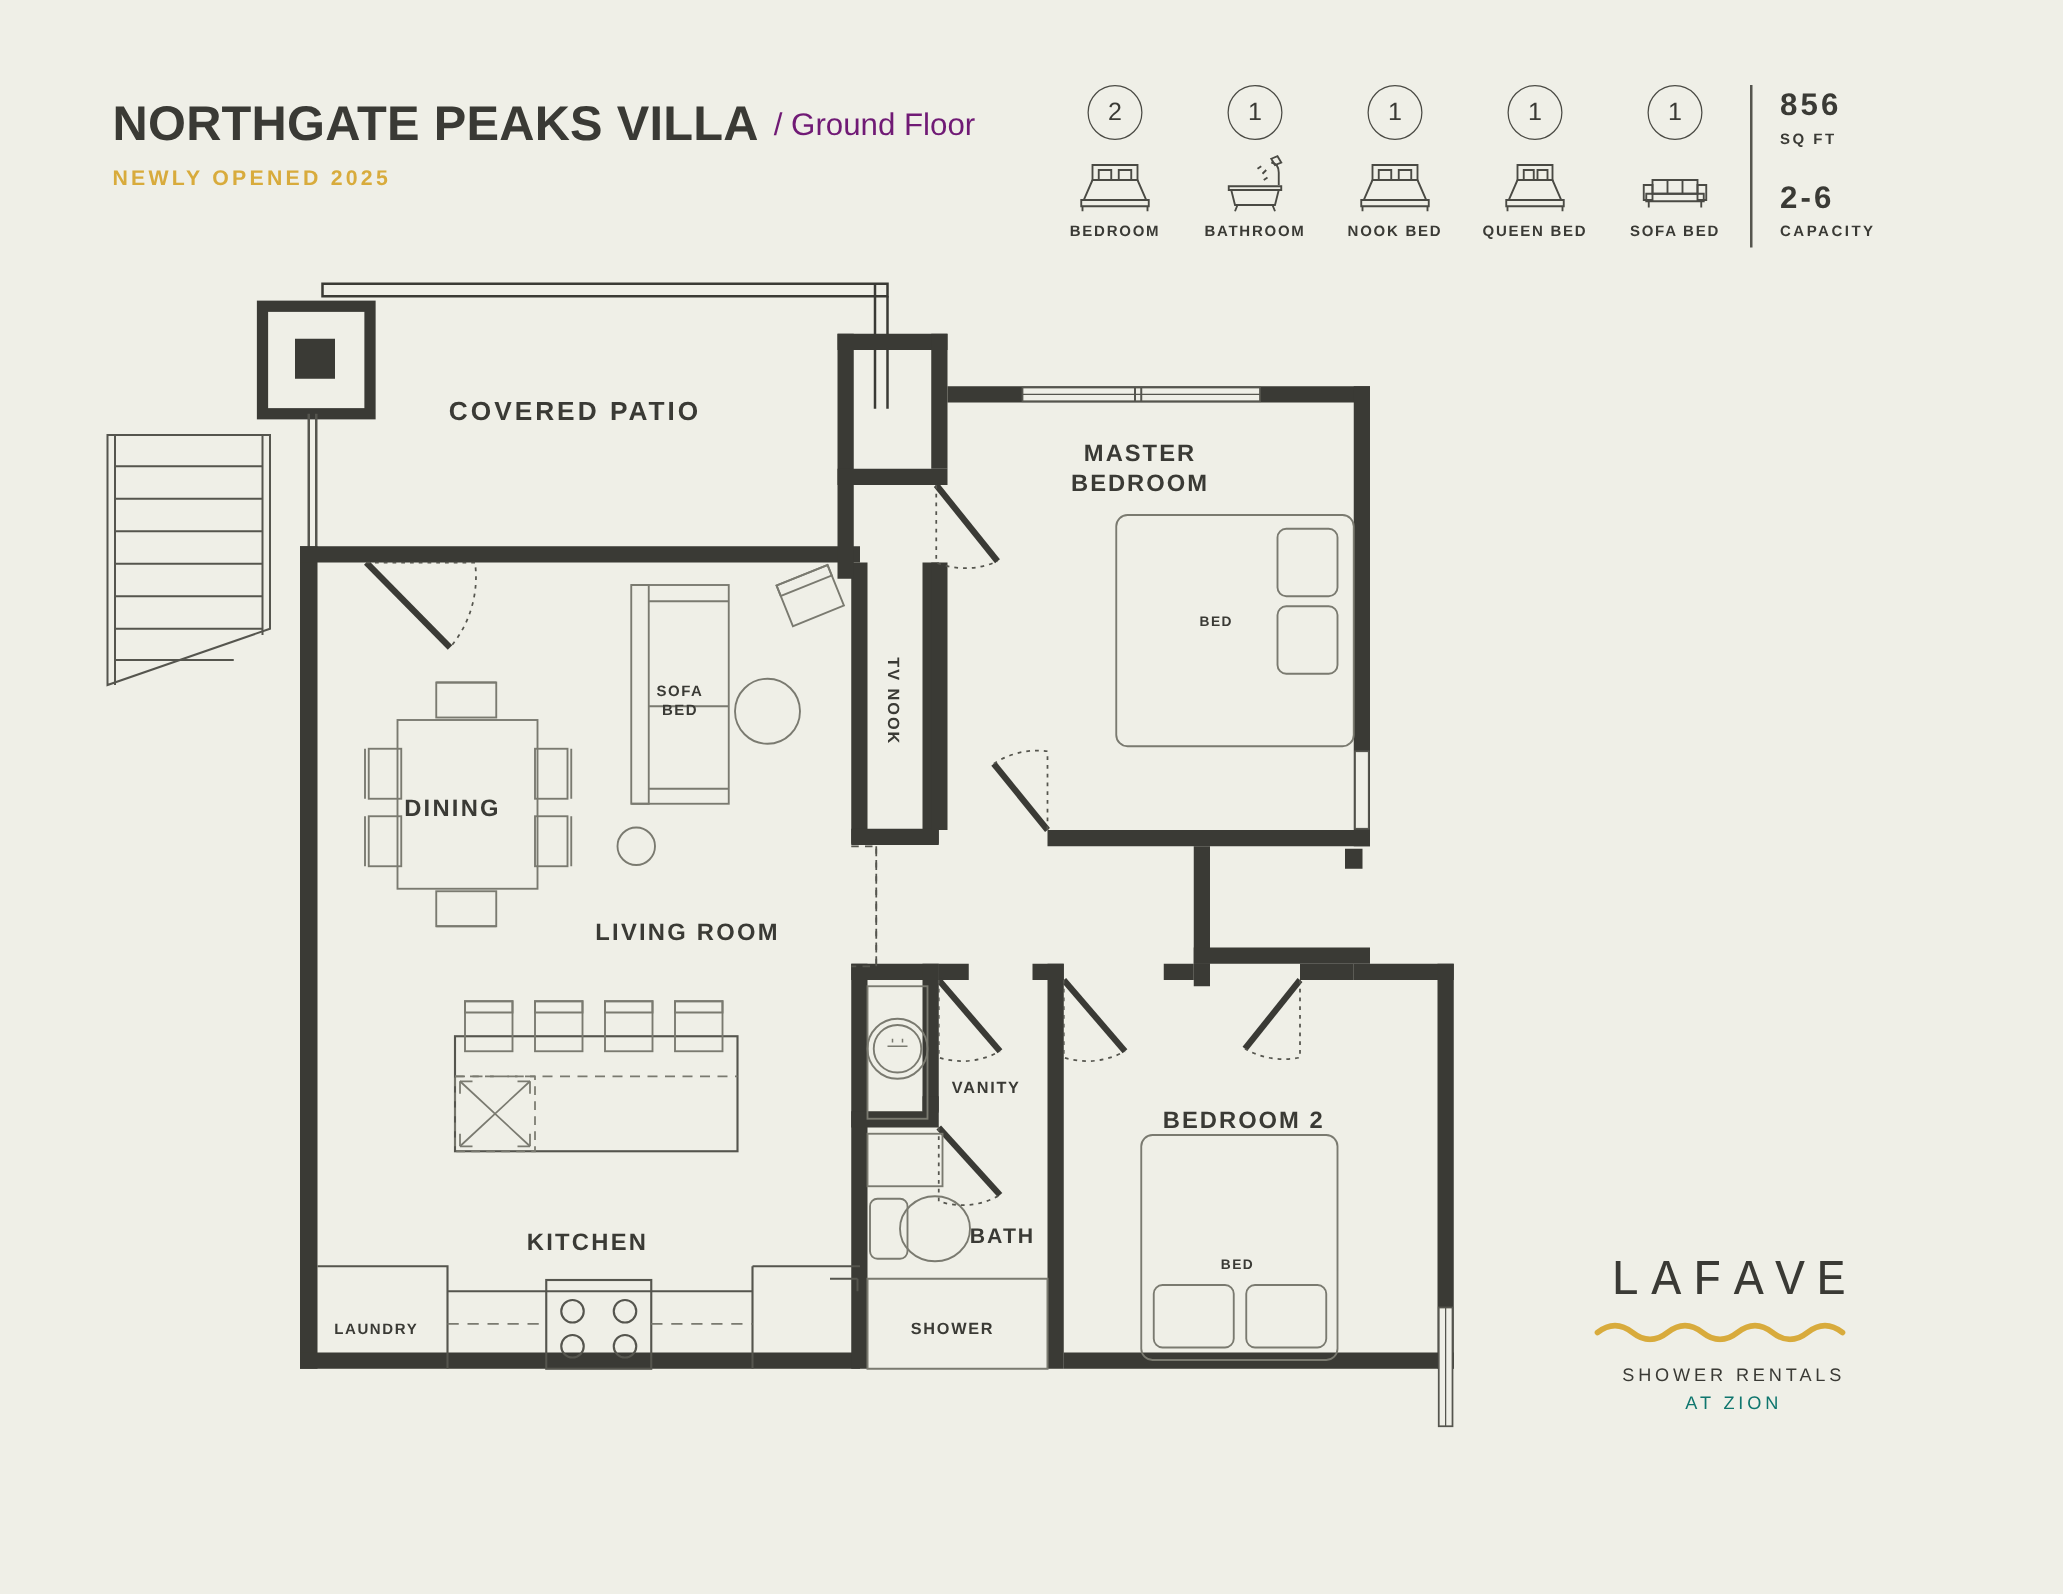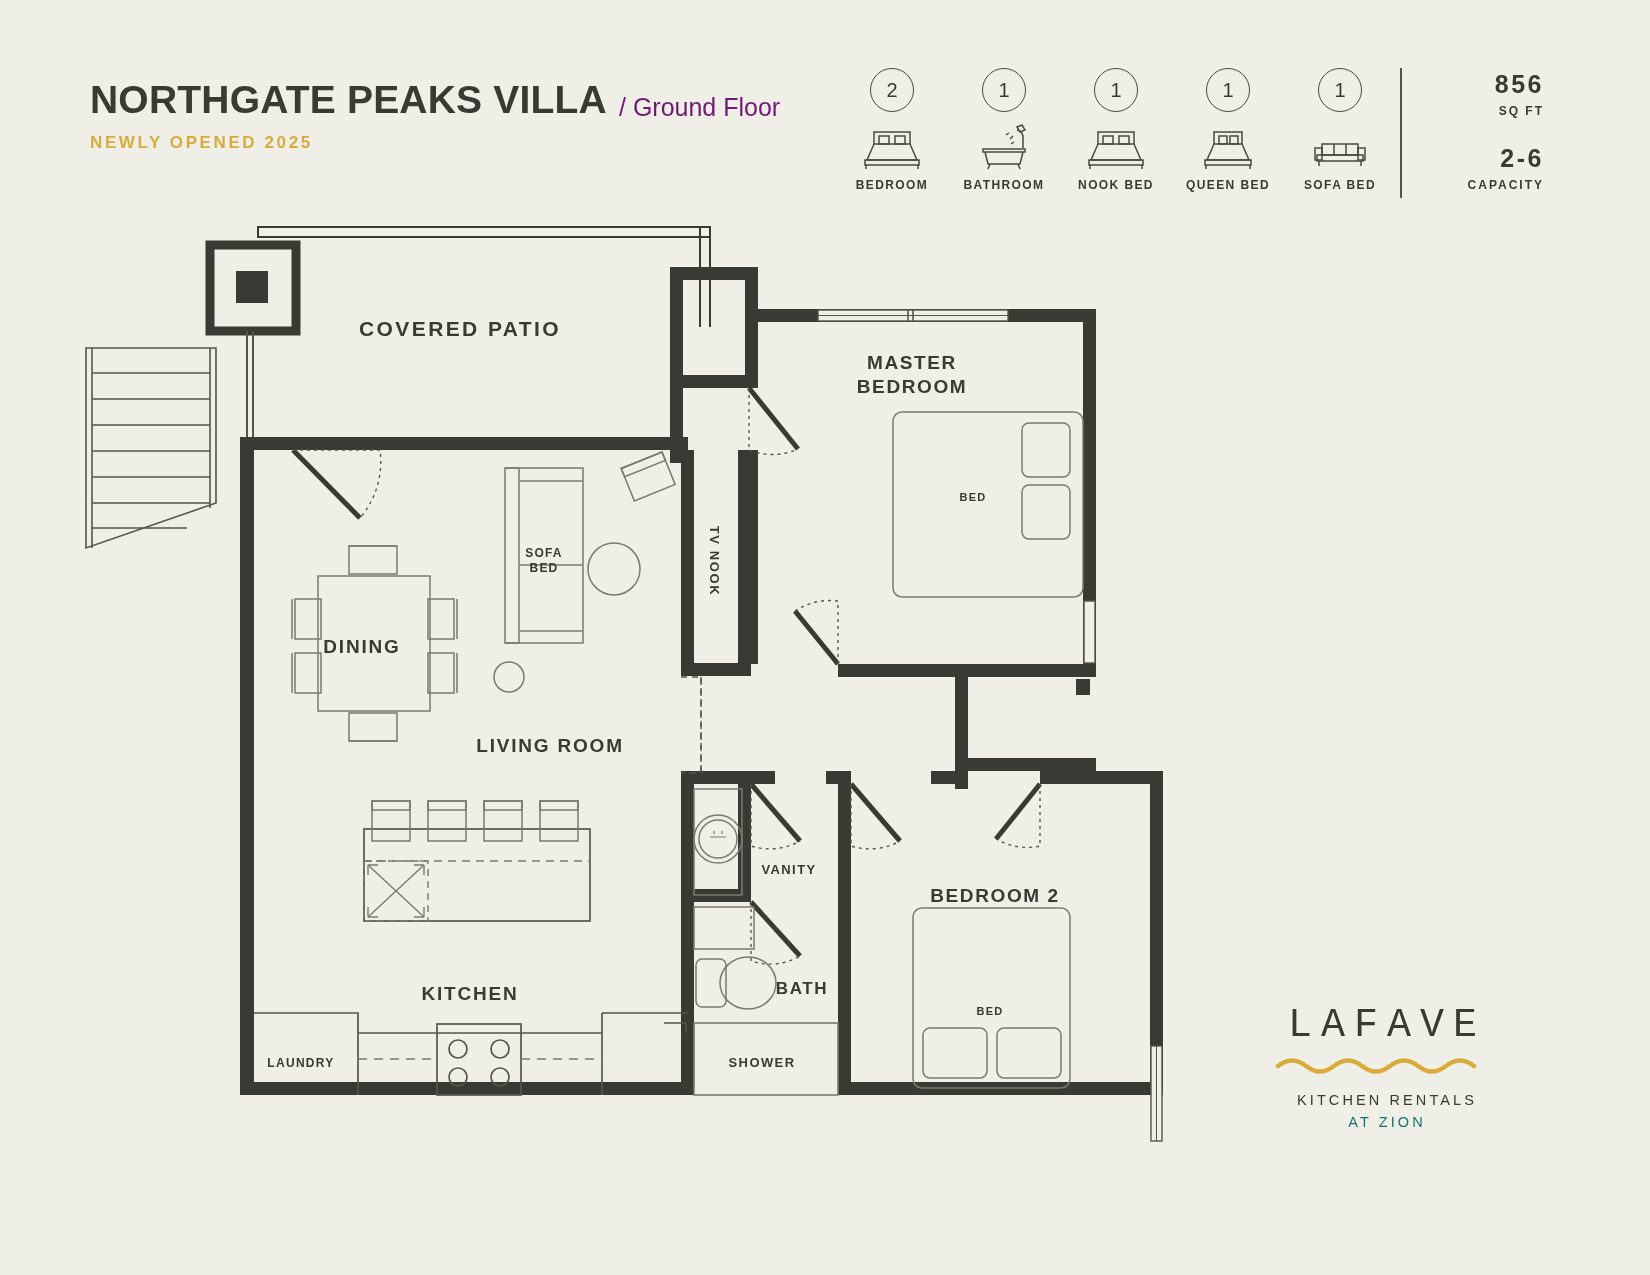--- a/index.html
+++ b/index.html
@@ -25,21 +25,21 @@
     width: 1650px;
     height: 210px;
   }
   #title-block {
     position: absolute;
     left: 90px;
     top: 78px;
   }
   #title-line {
     display: flex;
-    align-items: flex-end;
+    align-items: center;
     white-space: nowrap;
   }
   #main-title {
     font-size: 39px;
     font-weight: bold;
     color: #3a3a35;
     letter-spacing: 0.2px;
   }
   #sub-title {
     font-size: 25px;
@@ -103,21 +103,21 @@
     top: 68px;
     width: 2px;
     height: 130px;
     background: #55554e;
   }
   #stats {
     position: absolute;
     left: 1424px;
     top: 70px;
     width: 120px;
-    text-align: right;
+    text-align: left;
   }
   .stat-value {
     font-size: 25px;
     font-weight: bold;
     letter-spacing: 2.5px;
     color: #3a3a35;
   }
   .stat-label {
     font-size: 12px;
     font-weight: bold;
@@ -541,17 +541,17 @@
     </svg>
   </div>
 
   <div id="brand">
     <div id="brand-name">LAFAVE</div>
     <div id="brand-wave">
       <svg width="230" height="20" viewBox="0 0 230 20">
         <path d="M6 12 q14 -11 28 0 q14 11 28 0 q14 -11 28 0 q14 11 28 0 q14 -11 28 0 q14 11 28 0 q14 -11 28 0" fill="none" stroke="#d8ab3c" stroke-width="4.5" stroke-linecap="round"></path>
       </svg>
     </div>
-    <div id="brand-tag1">KITCHEN RENTALS</div>
+    <div id="brand-tag1">SHOWER RENTALS</div>
     <div id="brand-tag2">AT ZION</div>
   </div>
 
 </div>
 
 </body></html>

